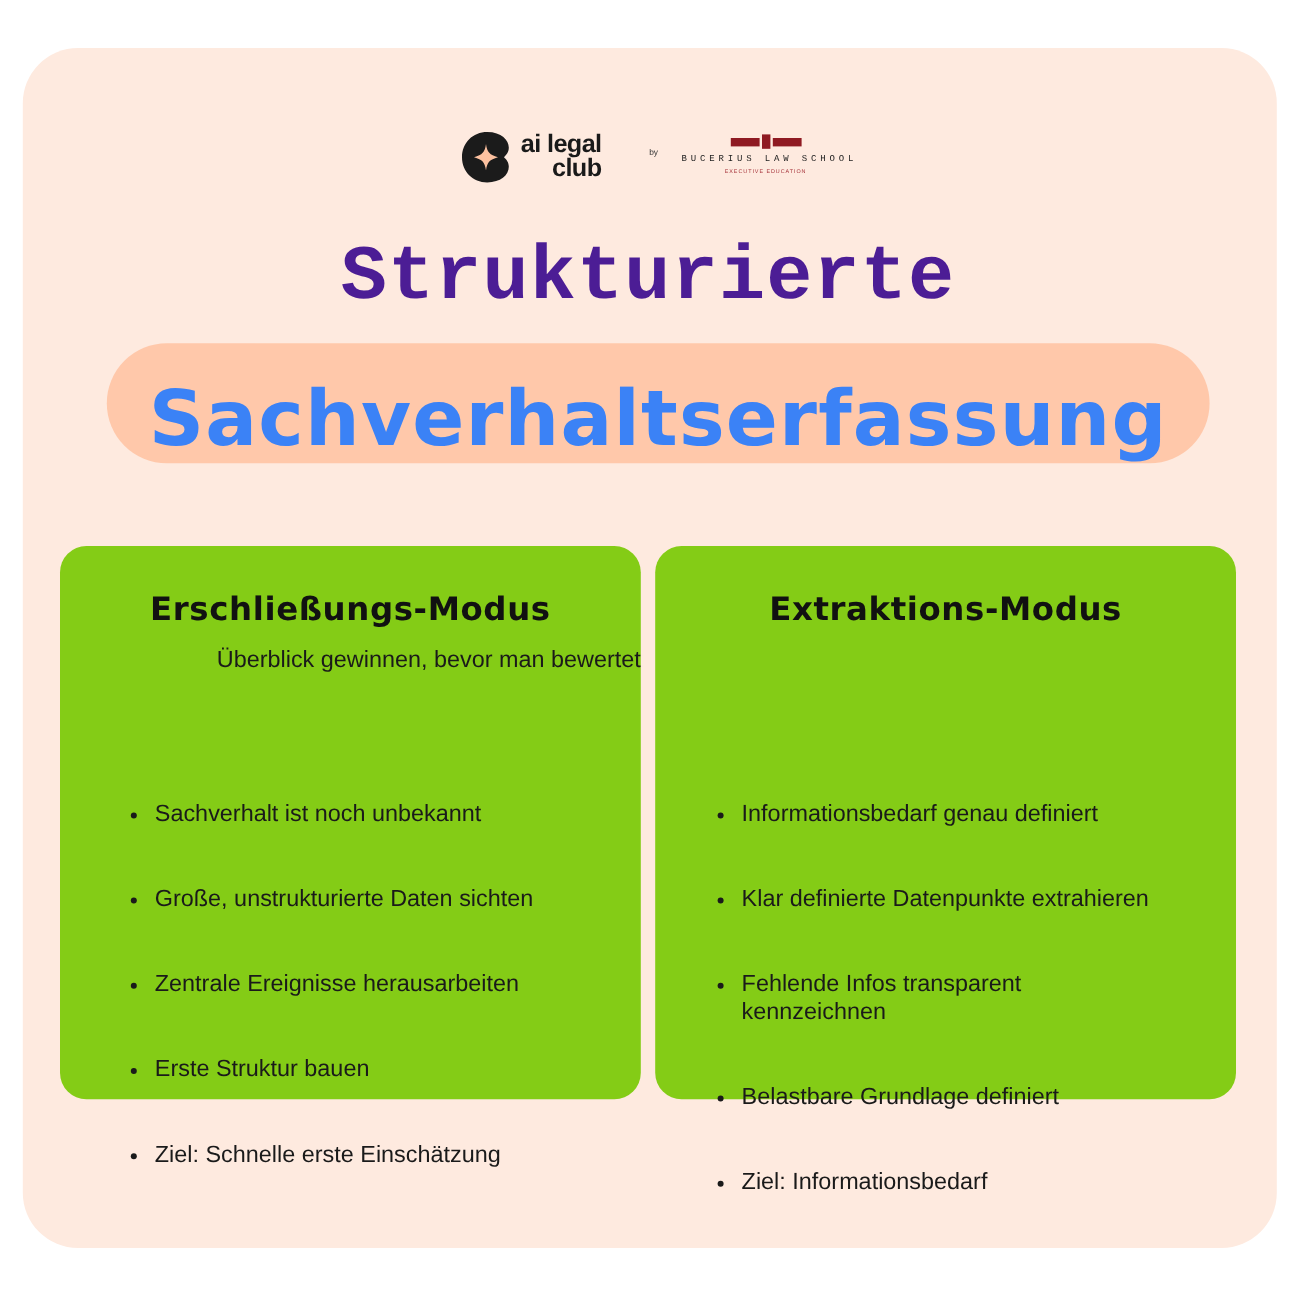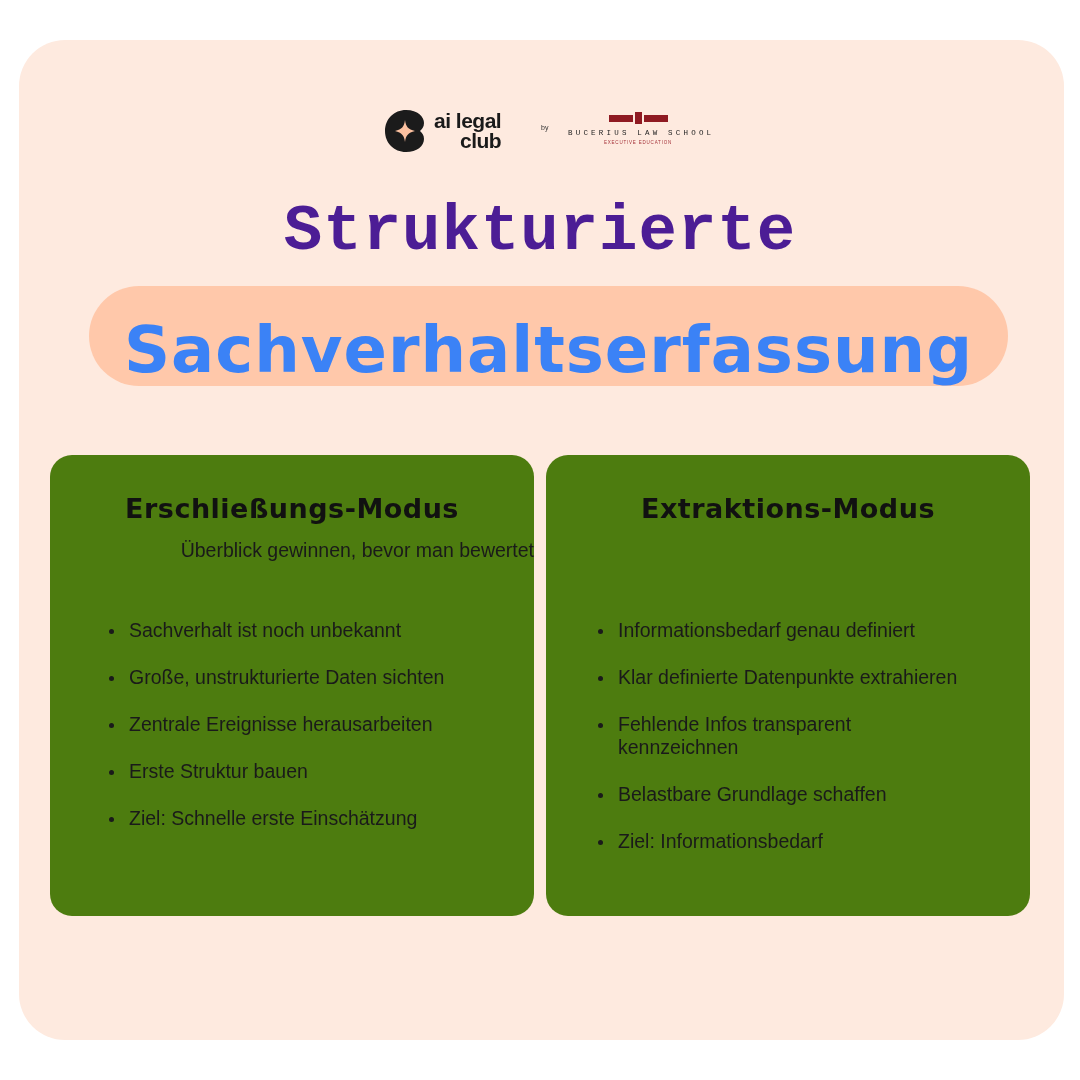--- a/index.html
+++ b/index.html
@@ -39,40 +39,40 @@
     position: absolute; left: 89px; top: 286px; width: 919px; height: 100px;
     background: #ffc8aa; border-radius: 50px;
   }
   .title2 {
     position: absolute; left: 89px; width: 919px; top: 292px; text-align: center;
     font-family: "DejaVu Sans", sans-serif; font-weight: 700; font-size: 64px;
     letter-spacing: 1px; color: #3b82f6; margin-top: 21px;
   }
   .box {
     position: absolute; top: 455px; height: 461px; width: 484px;
-    background: #4d7c0f; border-radius: 22px;
+    background: #84cc16; border-radius: 22px;
   }
   .box.left { left: 50px; }
   .box.right { left: 546px; }
   .box h2 {
     margin: 0; position: absolute; top: 38px; left: 0; right: 0; text-align: center;
     font-family: "DejaVu Sans", sans-serif; font-weight: 700; font-size: 27px;
     letter-spacing: 0.5px; color: #111;
   }
   .box .sub {
     position: absolute; top: 84px; left: 2px; right: 0; text-align: right;
     font-size: 19.5px; color: #1a1a1a;
   }
   .box ul {
     position: absolute; top: 164px; left: 57px; right: 20px; margin: 0; padding: 0; list-style: none;
   }
   .box.right ul { left: 50px; }
   .box li {
     position: relative; padding-left: 22px; font-size: 19.5px; line-height: 23px;
-    color: #1a1a1a; margin-bottom: 24px;
+    color: #1a1a1a; margin-bottom: 24px; margin-top: 48px;
   }
   .box li::before {
     content: ""; position: absolute; left: 2px; top: 10px; width: 5px; height: 5px;
     border-radius: 50%; background: #1a1a1a;
   }
 </style>
 </head>
 <body>
 
 <div class="card"></div>
@@ -119,16 +119,16 @@
     <li>Ziel: Schnelle erste Einschätzung</li>
   </ul>
 </div>
 
 <div class="box right">
   <h2>Extraktions-Modus</h2>
   <ul style="right:60px;">
     <li>Informationsbedarf genau definiert</li>
     <li>Klar definierte Datenpunkte extrahieren</li>
     <li>Fehlende Infos transparent kennzeichnen</li>
-    <li>Belastbare Grundlage schaffen</li>
+    <li>Belastbare Grundlage definiert</li>
     <li>Ziel: Informationsbedarf</li>
   </ul>
 </div>
 
 </body></html>

